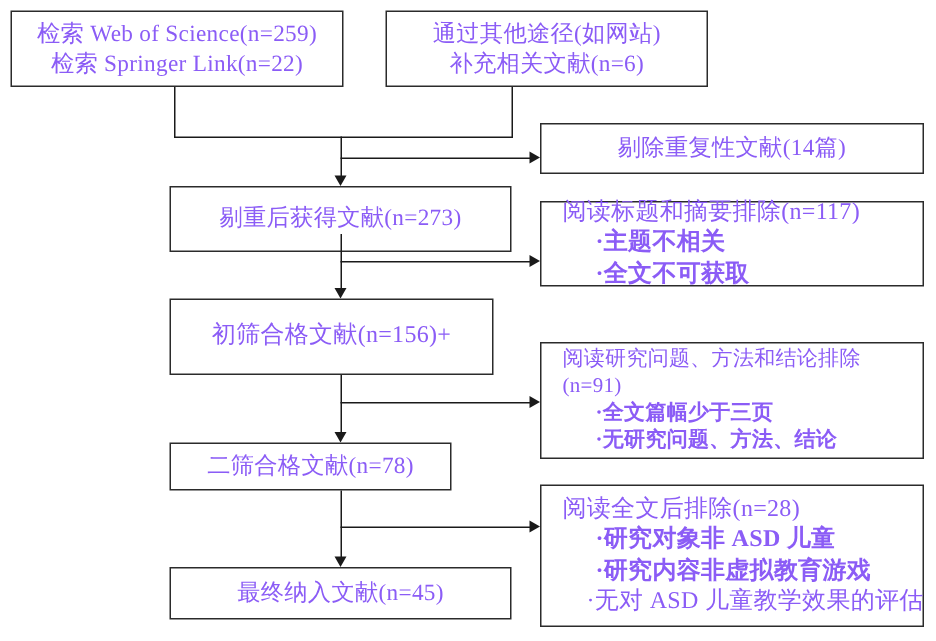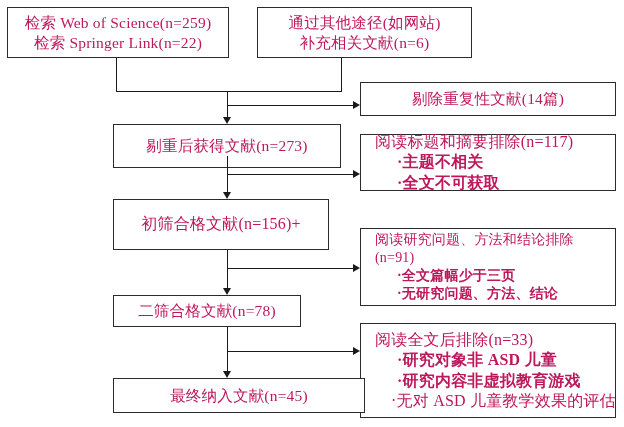--- a/index.html
+++ b/index.html
@@ -13,21 +13,21 @@
     height: 427px;
     background: #ffffff;
     font-family: "Liberation Serif", "DejaVu Serif", serif;
     overflow: hidden;
   }
   .box {
     position: absolute;
     box-sizing: border-box;
     border: 1.3px solid #2b2b2b;
     background: #ffffff;
-    color: #be185d;
+    color: #8b5cf6;
     display: flex;
     flex-direction: column;
     justify-content: center;
     line-height: 1.28;
     letter-spacing: 0.2px;
   }
   .box.center {
     align-items: center;
     text-align: center;
   }
@@ -134,23 +134,23 @@
   <div class="box center" style="left:113px; top:295px; width:188px; height:32px;">
     <span class="line1 f16">二筛合格文献(n=78)</span>
   </div>
 
   <div class="connector vline" style="left:227px; top:327px; height:48px;"></div>
   <div class="arrow-down" style="left:223px; top:371px;"></div>
   <div class="connector hline" style="left:227px; top:351px; width:127px;"></div>
   <div class="arrow-right" style="left:353px; top:347px;"></div>
 
   <div class="box left" style="left:360px; top:323px; width:256px; height:95px; padding:3px 6px;">
-    <span class="line1 f15 pad-l">阅读全文后排除(n=33)</span>
+    <span class="line1 f15 pad-l">阅读全文后排除(n=28)</span>
     <span class="line2 f15 bullet">·研究对象非 ASD 儿童</span>
     <span class="line3 f15 bullet">·研究内容非虚拟教育游戏</span>
     <span class="line4 f15 bullet-narrow">·无对 ASD 儿童教学效果的评估</span>
   </div>
 
-  <div class="box center" style="left:113px; top:378px; width:252px; height:35px;">
+  <div class="box center" style="left:113px; top:378px; width:228px; height:35px;">
     <span class="line1 f16">最终纳入文献(n=45)</span>
   </div>
 
 </div>
 
 </body></html>

